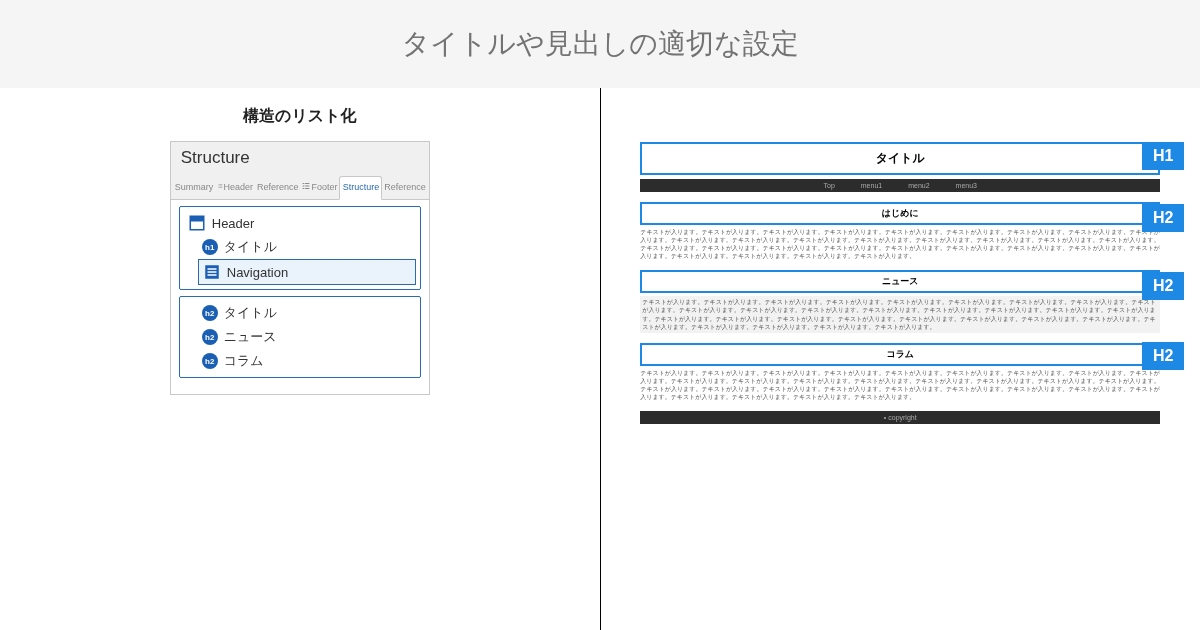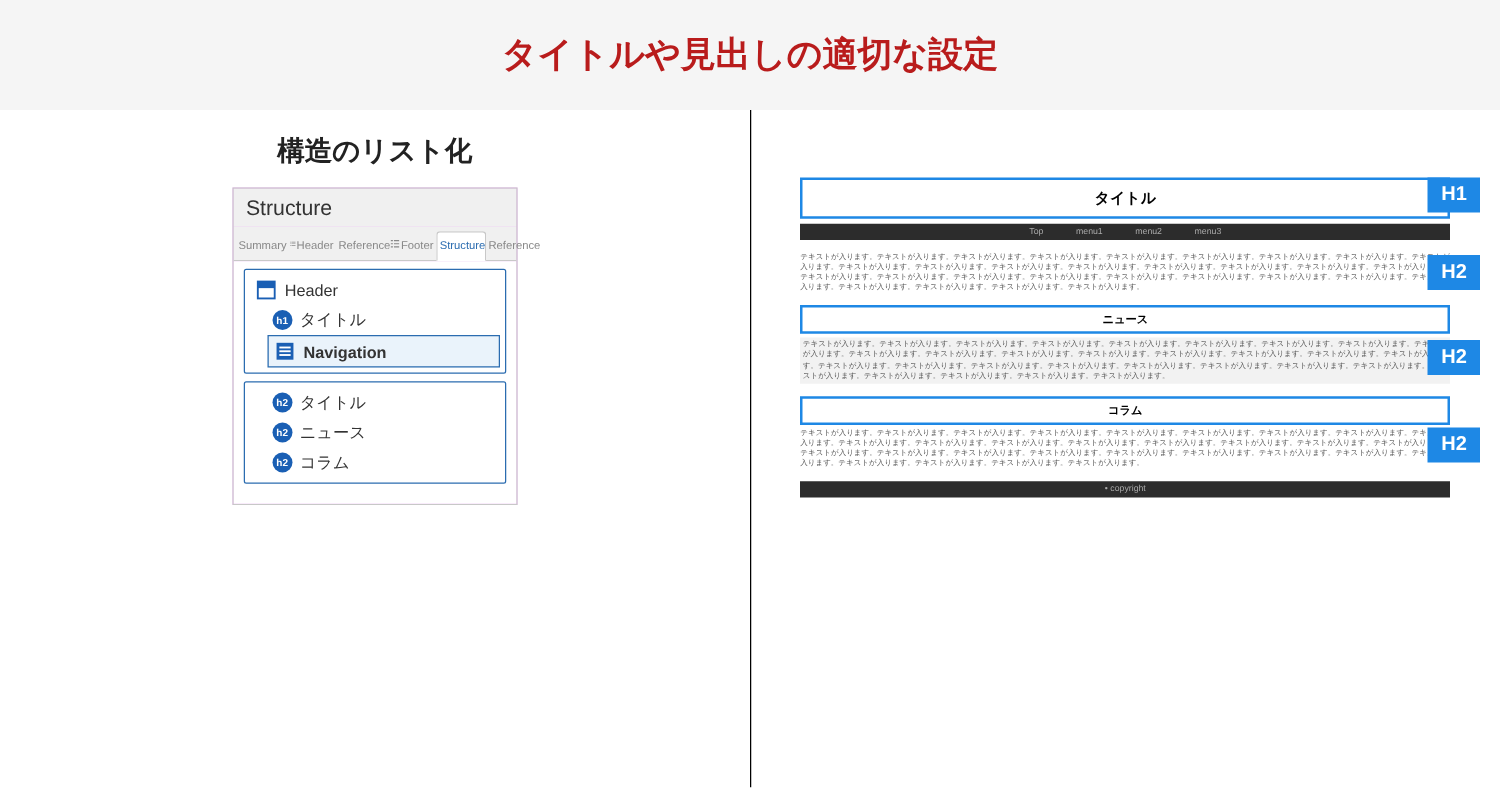--- a/index.html
+++ b/index.html
@@ -1,34 +1,34 @@
 <!DOCTYPE html>
 <html><head>
 <meta charset="utf-8">
 <style>
 * { margin: 0; padding: 0; box-sizing: border-box; }
 body { font-family: "Hiragino Sans", "Meiryo", sans-serif; background: #fff; width: 1200px; height: 630px; overflow: hidden; }
 .header-bar { background: #f5f5f5; height: 88px; display: flex; align-items: center; justify-content: center; }
-.main-title { font-size: 28px; font-weight: 700; color: #b91c1c; }
+.main-title { font-size: 28px; font-weight: 400; color: #737373; }
 .content { display: flex; height: 542px; }
 .col { flex: 1; padding: 18px 30px 0 30px; position: relative; }
 .col-left { border-right: 1px solid #000; }
-.col-title { text-align: center; font-size: 22px; font-weight: 700; color: #222; margin-bottom: 14px; }
+.col-title { text-align: center; font-size: 16px; font-weight: 700; color: #222; margin-bottom: 14px; }
 
 
-.spanel { width: 228px; margin: 0 auto; background: #f0abfc; border: 1px solid #c8c8c8; font-size: 13px; color: #333; }
+.spanel { width: 260px; margin: 0 auto; background: #7dd3fc; border: 1px solid #c8c8c8; font-size: 13px; color: #333; }
 .spanel-title { padding: 6px 10px 4px 10px; font-size: 17px; color: #333; background: #f0f0f0; }
 .tabs { display: flex; justify-content: space-around; align-items: flex-end; padding: 4px 2px 0 2px; background: #f0f0f0; border-bottom: 1px solid #c8c8c8; }
 .tab { display: flex; align-items: center; font-size: 9px; color: #888; padding: 2px 2px 4px 2px; min-width: 40px; }
 .tab svg { width: 14px; height: 14px; margin-bottom: 2px; }
 .tab.active { background: #fff; border: 1px solid #c8c8c8; border-bottom: 1px solid #fff; margin-bottom: -1px; color: #2b6cb0; border-radius: 3px 3px 0 0; }
 .tree { padding: 6px 8px 10px 8px; background: #fff; }
 .tgroup { border: 1px solid #2b6cb0; border-radius: 2px; margin-bottom: 6px; padding: 4px; background: #fff; }
 .titem { display: flex; align-items: center; padding: 3px 4px; gap: 6px; }
-.titem.sel { border: 1px solid #2b6cb0; background: #eaf3fb; font-weight: bold; }
+.titem.sel { border: 1px solid #2b6cb0; background: #eaf3fb; }
 .titem.indent { margin-left: 14px; }
 .ticon { width: 18px; height: 18px; display: inline-flex; align-items: center; justify-content: center; }
 .hbadge { width: 16px; height: 16px; border-radius: 50%; background: #1a5fb4; color: #fff; font-size: 8px; font-weight: 700; display: inline-flex; align-items: center; justify-content: center; }
 
 
 .preview-wrap { position: relative; width: 520px; margin: 36px auto 0 auto; }
 .preview { background: #fff; }
 .pv-title { border: 2px solid #1e88e5; text-align: center; font-size: 12px; font-weight: 700; padding: 6px 0; margin-bottom: 4px; }
 .pv-nav { background: #2c2c2c; color: #aaa; font-size: 7px; display: flex; justify-content: center; gap: 26px; padding: 3px 0; margin-bottom: 10px; }
 .pv-sec { margin-bottom: 10px; }
@@ -155,20 +155,21 @@
 
       <div class="preview">
         <div class="pv-title">タイトル</div>
         <div class="pv-nav">
           <span>Top</span>
           <span>menu1</span>
           <span>menu2</span>
           <span>menu3</span>
         </div>
         <div class="pv-sec">
+          <div class="pv-h">はじめに</div>
           <div class="pv-body" style="max-height:40px">テキストが入ります。テキストが入ります。テキストが入ります。テキストが入ります。テキストが入ります。テキストが入ります。テキストが入ります。テキストが入ります。テキストが入ります。テキストが入ります。テキストが入ります。テキストが入ります。テキストが入ります。テキストが入ります。テキストが入ります。テキストが入ります。テキストが入ります。テキストが入ります。テキストが入ります。テキストが入ります。テキストが入ります。テキストが入ります。テキストが入ります。テキストが入ります。テキストが入ります。テキストが入ります。テキストが入ります。テキストが入ります。テキストが入ります。テキストが入ります。</div>
         </div>
         <div class="pv-sec">
           <div class="pv-h">ニュース</div>
           <div class="pv-body alt" style="max-height:40px">テキストが入ります。テキストが入ります。テキストが入ります。テキストが入ります。テキストが入ります。テキストが入ります。テキストが入ります。テキストが入ります。テキストが入ります。テキストが入ります。テキストが入ります。テキストが入ります。テキストが入ります。テキストが入ります。テキストが入ります。テキストが入ります。テキストが入ります。テキストが入ります。テキストが入ります。テキストが入ります。テキストが入ります。テキストが入ります。テキストが入ります。テキストが入ります。テキストが入ります。テキストが入ります。テキストが入ります。テキストが入ります。テキストが入ります。テキストが入ります。</div>
         </div>
         <div class="pv-sec">
           <div class="pv-h">コラム</div>
           <div class="pv-body" style="max-height:40px">テキストが入ります。テキストが入ります。テキストが入ります。テキストが入ります。テキストが入ります。テキストが入ります。テキストが入ります。テキストが入ります。テキストが入ります。テキストが入ります。テキストが入ります。テキストが入ります。テキストが入ります。テキストが入ります。テキストが入ります。テキストが入ります。テキストが入ります。テキストが入ります。テキストが入ります。テキストが入ります。テキストが入ります。テキストが入ります。テキストが入ります。テキストが入ります。テキストが入ります。テキストが入ります。テキストが入ります。テキストが入ります。テキストが入ります。テキストが入ります。</div>
         </div>

